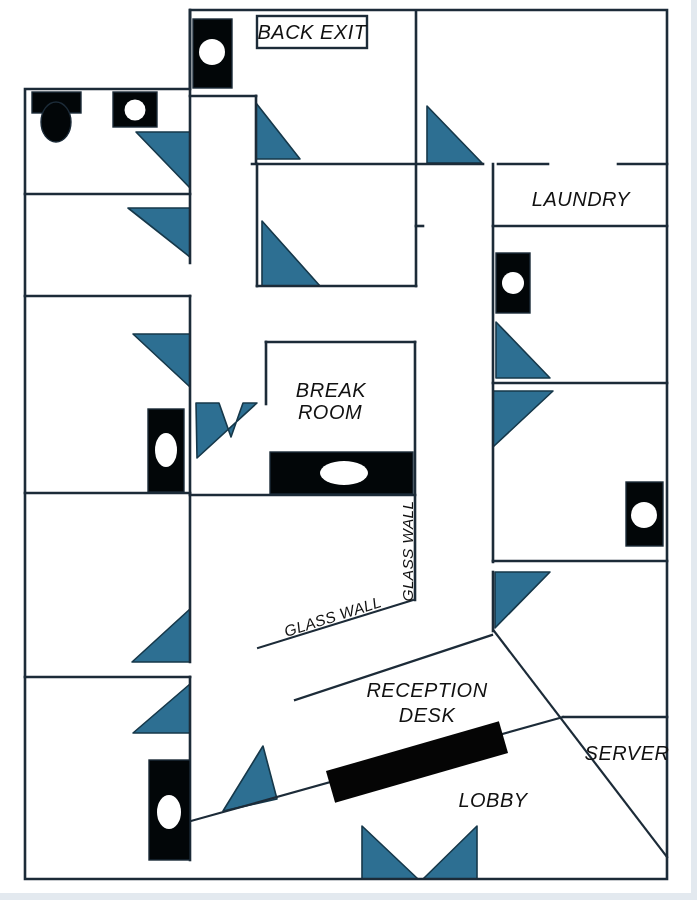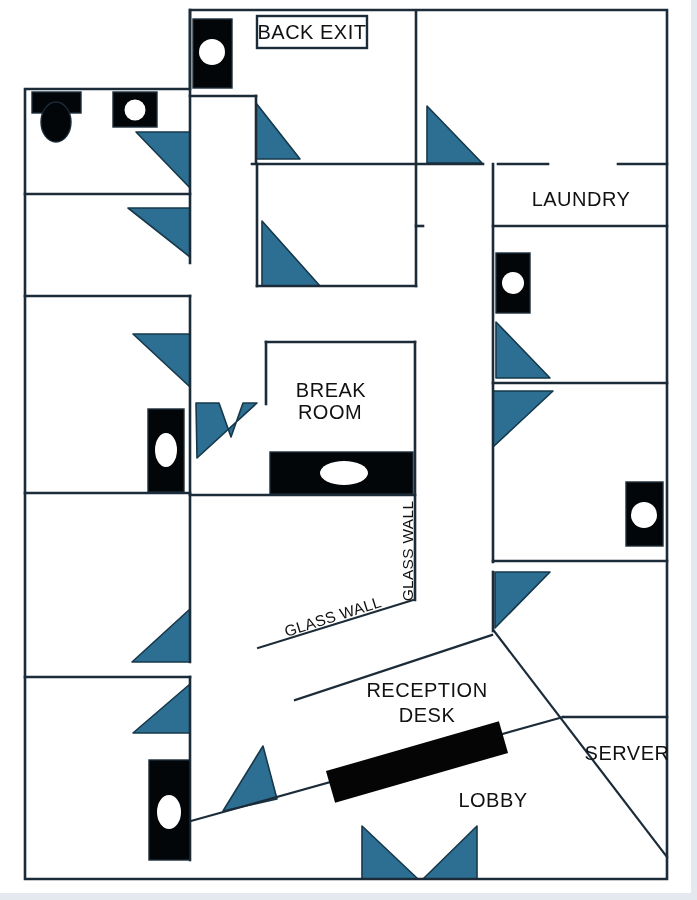--- a/index.html
+++ b/index.html
@@ -1,17 +1,17 @@
 <!DOCTYPE html>
 <html><head>
 <meta charset="utf-8">
 <style>
   html,body{margin:0;padding:0;background:#ffffff;}
   .stage{position:relative;width:697px;height:900px;background:#ffffff;overflow:hidden;
-         font-family:"Liberation Sans", sans-serif;}
+         font-family:"Liberation Sans", sans-serif;font-style:italic;}
   svg{display:block;}
   text{font-family:"Liberation Sans", sans-serif;}
   .room-label{font-size:20px;letter-spacing:0.5px;}
   .small-label{font-size:15.5px;letter-spacing:0.3px;}
   .backexit-label{font-size:20px;letter-spacing:0.5px;}
 </style>
 </head>
 <body>
 
 <div class="stage">

